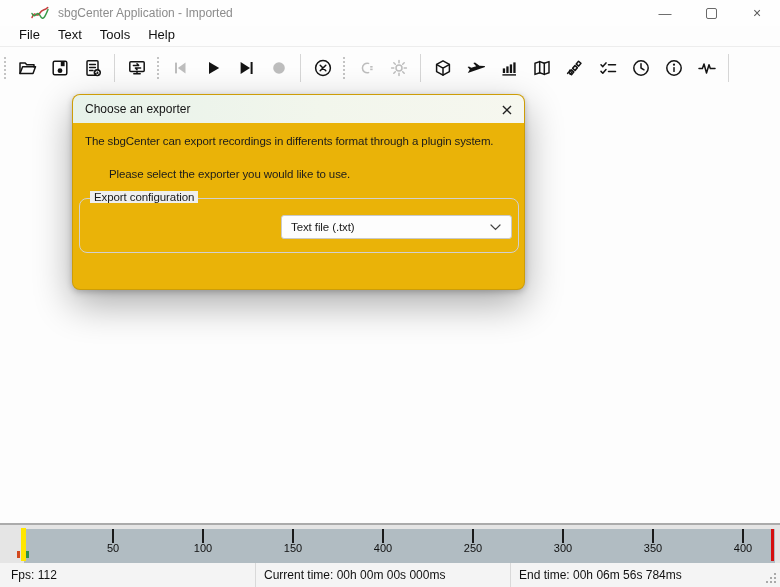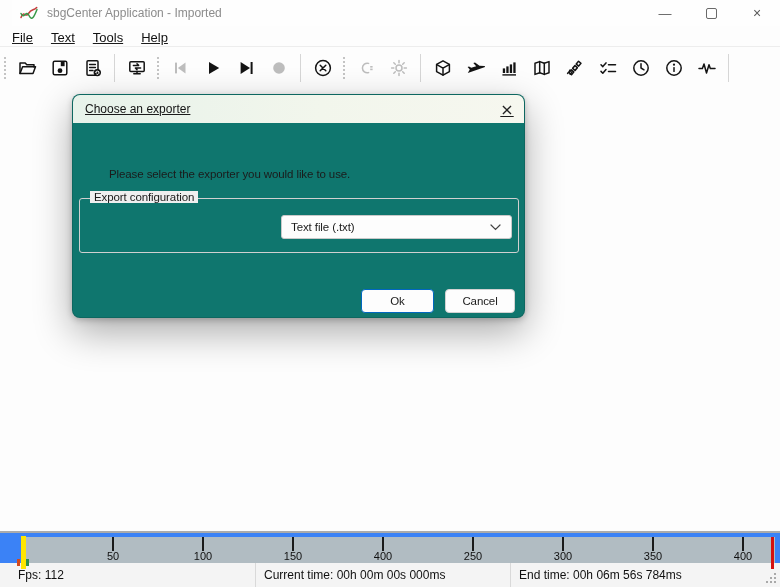--- a/index.html
+++ b/index.html
@@ -3,69 +3,69 @@
 <meta charset="utf-8">
 <style>
   html,body{margin:0;padding:0;}
   body{
     width:780px;height:587px;overflow:hidden;position:relative;
     font-family:"Liberation Sans","DejaVu Sans",sans-serif;
     background:#fdfdfd;color:#1b1b1b;
     -webkit-font-smoothing:antialiased;
   }
   
-  .titlebar{position:absolute;left:12px;top:0;right:0;height:26px;background:#fefefe;display:flex;align-items:center;}
+  .titlebar{position:absolute;left:0;top:0;right:0;height:26px;background:#fefefe;display:flex;align-items:center;padding-left:23px;}
   .app-icon{width:20px;height:16px;margin-left:8px;display:flex;align-items:center;}
   .title-text{margin-left:7px;font-size:12px;color:#8c8c8c;}
   .win-controls{position:absolute;right:0;top:0;height:26px;display:flex;}
   .win-btn{width:46px;height:26px;display:flex;align-items:center;justify-content:center;color:#5a5a5a;font-size:14px;}
   .max-glyph{width:9px;height:9px;border:1px solid #6a6a6a;border-radius:2px;}
   .min-glyph{font-size:13px;line-height:9px;}
   
-  .menubar{position:absolute;left:0;top:26px;right:0;height:20px;background:#fdfdfd;display:flex;align-items:flex-end;padding-left:3px;text-decoration:underline;}
+  .menubar{position:absolute;left:0;top:26px;right:0;height:20px;background:#fdfdfd;display:flex;align-items:flex-start;padding-left:10px;}
   .menu-item{font-size:13px;padding:1px 9px;color:#111;}
   
   .toolbar{position:absolute;left:0;top:46px;right:0;height:42px;background:#fdfdfd;border-top:1px solid #ededed;border-bottom:1px solid #cfcfcf;display:flex;align-items:center;}
   .tb-grip{width:5px;height:26px;margin:0 3px 0 2px;background-image:radial-gradient(#c4c4c4 1px,transparent 1.1px);background-size:4px 4px;background-position:1px 1px;}
   .tb-sep{width:1px;height:28px;background:#d6d6d6;margin:0 5px;}
   .tb-btn{width:29px;height:30px;display:flex;align-items:center;justify-content:center;margin:0 2px;border-radius:3px;}
   .tb-btn svg{display:block;}
   .ic{stroke:#141414;fill:none;stroke-width:1.5;stroke-linecap:round;stroke-linejoin:round;}
   .icf{fill:#141414;stroke:none;}
   .dis .ic{stroke:#bdbdbd;}
   .dis .icf{fill:#bdbdbd;}
   
   .main{position:absolute;left:0;top:89px;right:0;height:434px;background:#fdfdfd;}
   
-  .timeline{position:absolute;left:0;top:523px;right:0;height:53px;background:#3b82f6;border-top:2px solid #ababab;border-bottom:2px solid #ababab;box-sizing:border-box;margin-top:8px;}
+  .timeline{position:absolute;left:0;top:523px;right:0;height:53px;background:#e5e5e5;border-top:2px solid #ababab;border-bottom:2px solid #ababab;box-sizing:border-box;}
   .tl-bar{position:absolute;left:24px;right:5px;top:4px;bottom:3px;background:var(--timeline-bar,#b1bcc2);}
   .tl-tick{position:absolute;top:4px;width:0;height:30px;}
   .tl-tick-line{position:absolute;left:-0.75px;width:1.5px;height:14px;background:#1a1a1a;}
   .tl-tick-label{position:absolute;top:13px;left:-16px;width:32px;text-align:center;font-size:11px;color:#111;}
   .tl-playhead{position:absolute;top:3px;width:5px;height:33px;background:var(--playhead,#ffe600);z-index:3;}
   .tl-mark{position:absolute;top:26px;width:3px;height:7px;z-index:2;}
   .tl-end{position:absolute;top:4px;width:3px;height:32px;background:var(--end-marker,#d51111);z-index:2;}
   
   .statusbar{position:absolute;left:0;top:563px;right:0;height:24px;background:#f4f4f4;display:flex;font-size:12px;color:#111;}
   .sb-sec{display:flex;align-items:center;box-sizing:border-box;}
-  .sb-1{width:255px;padding-left:18px;}
+  .sb-1{width:255px;padding-left:11px;}
   .sb-2{width:255px;padding-left:8px;border-left:1px solid #d9d9d9;}
   .sb-3{flex:1;padding-left:8px;border-left:1px solid #d9d9d9;}
   .sb-grip{position:absolute;right:4px;bottom:4px;width:2px;height:2px;background:#a9a9a9;
     box-shadow:-4px 0 #a9a9a9,-8px 0 #a9a9a9,0 -4px #a9a9a9,-4px -4px #a9a9a9,0 -8px #a9a9a9;}
   
-  .dialog{position:absolute;left:72px;top:94px;width:453px;height:224px;background:#0f766e;border-radius:8px;
-    box-shadow:0 2px 6px rgba(0,0,0,.22),0 14px 38px rgba(0,0,0,.33);overflow:hidden;z-index:10;border:1px solid rgba(0,0,0,.12);box-sizing:border-box;text-decoration:underline;}
+  .dialog{position:absolute;left:72px;top:94px;width:453px;height:196px;background:#eab308;border-radius:8px;
+    box-shadow:0 2px 6px rgba(0,0,0,.22),0 14px 38px rgba(0,0,0,.33);overflow:hidden;z-index:10;border:1px solid rgba(0,0,0,.12);box-sizing:border-box;}
   .dlg-titlebar{height:28px;background:linear-gradient(90deg,var(--dlg-grad-a,#e7f2ea) 0%,var(--dlg-grad-b,#f2f6ec) 55%,var(--dlg-grad-c,#f6f7ef) 100%);display:flex;align-items:center;}
   .dlg-title{font-size:12px;margin-left:12px;color:#141414;}
   .dlg-close{margin-left:auto;width:34px;height:28px;display:flex;align-items:center;justify-content:center;font-size:16px;color:#222;font-family:"DejaVu Sans",sans-serif;}
   .dlg-body{position:relative;height:168px;font-size:11.5px;letter-spacing:-0.1px;}
   .dlg-line1{position:absolute;left:12px;top:12px;white-space:nowrap;}
   .dlg-line2{position:absolute;left:12px;top:45px;white-space:nowrap;margin-left:24px;}
-  .groupbox{position:absolute;left:6px;top:75px;width:440px;height:55px;border:1px solid #d0d0d0;border-radius:3px;box-sizing:border-box;}
+  .groupbox{position:absolute;left:6px;top:75px;width:440px;height:55px;border:1px solid #d0d0d0;border-radius:8px;box-sizing:border-box;}
   .group-label{position:absolute;top:-8px;left:10px;background:#efefef;padding:0 4px;font-size:11.5px;}
   .combo-label{position:absolute;left:13px;top:22px;white-space:nowrap;}
   .combobox{position:absolute;left:201px;top:16px;width:231px;height:24px;background:#fdfdfd;border:1px solid #c9c9c9;border-radius:3px;box-sizing:border-box;display:flex;align-items:center;gap:40px;}
   .combo-value{margin-left:9px;font-size:11.5px;}
   .combo-chevron{margin-left:auto;margin-right:10px;display:flex;}
   .dlg-btn{position:absolute;top:166px;height:24px;background:#fdfdfd;border-radius:4px;font-size:11.5px;display:flex;align-items:center;justify-content:center;box-sizing:border-box;}
   .btn-ok{left:288px;width:73px;border:1.5px solid var(--accent,#0067c0);}
   .btn-cancel{left:372px;width:70px;border:1px solid #d2d2d2;}
 </style>
 </head>
@@ -301,20 +301,21 @@
   <div class="sb-sec sb-3">End time: 00h 06m 56s 784ms</div>
   <div class="sb-grip"></div>
 </div>
 
 <div class="dialog">
   <div class="dlg-titlebar">
     <span class="dlg-title">Choose an exporter</span>
     <span class="dlg-close">×</span>
   </div>
   <div class="dlg-body">
+    <div class="dlg-line1">The sbgCenter can export recordings in differents format through a plugin system.</div>
     <div class="dlg-line2">Please select the exporter you would like to use.</div>
     <div class="groupbox">
       <span class="group-label">Export configuration</span>
       <div class="combobox">
         <span class="combo-value">Text file (.txt)</span>
         <span class="combo-chevron">
           <svg width="11" height="7" viewBox="0 0 11 7">
               <path d="M1 1l4.5 4.5L10 1" stroke="#444" stroke-width="1.2" fill="none" stroke-linecap="round"></path>
             </svg>
         </span>

